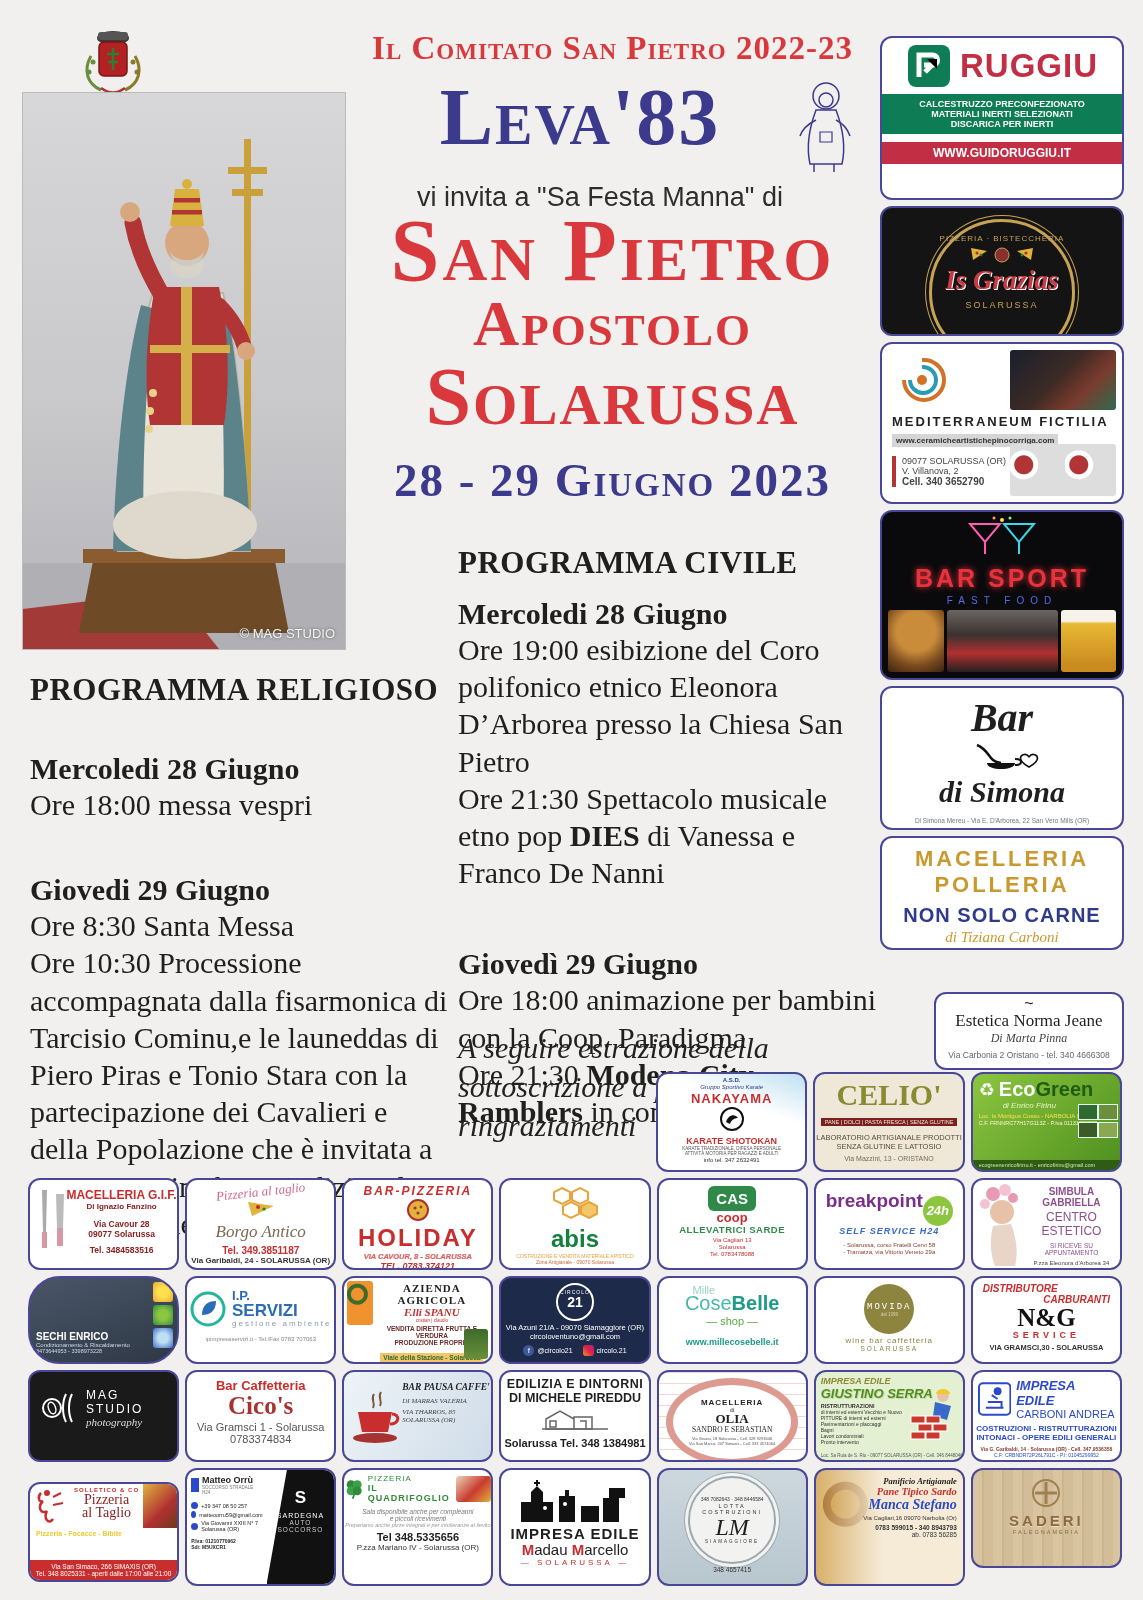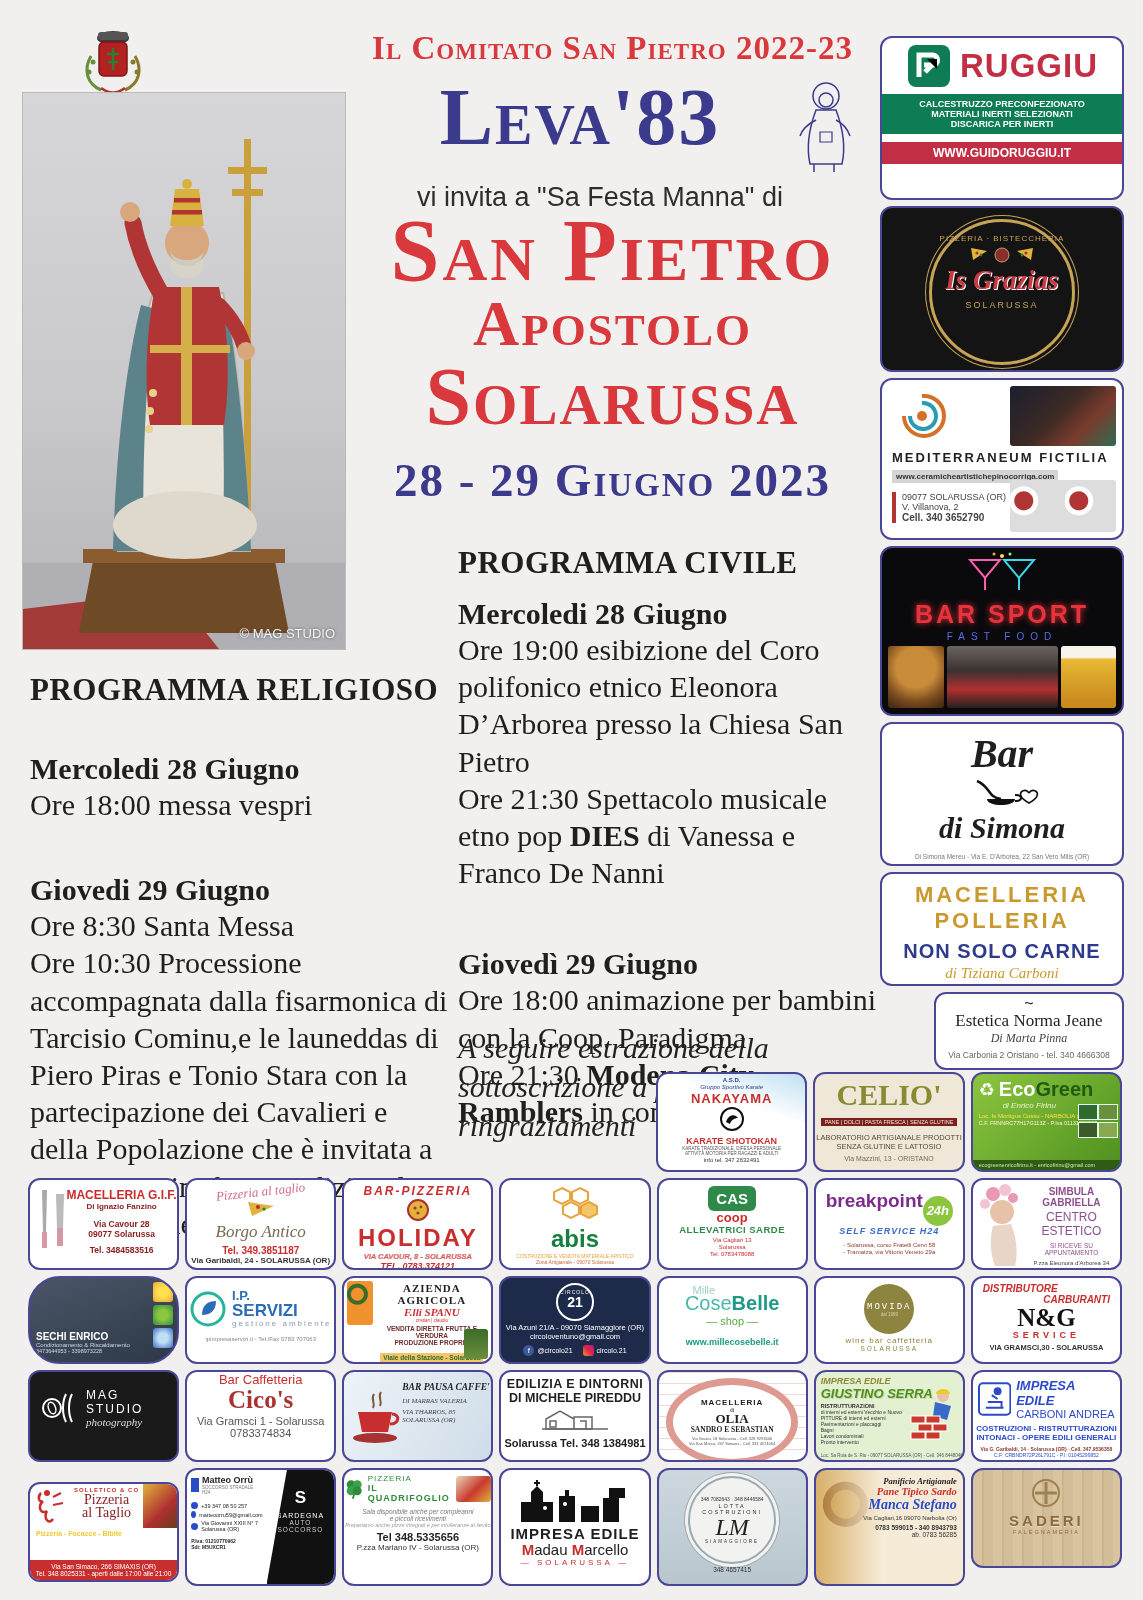--- a/index.html
+++ b/index.html
@@ -141,21 +141,21 @@
       </div>
       <div class="c" style="background:#0e7d55;color:#fff;font-weight:bold;padding:5px 0;">
         <div style="font-size:9px;">CALCESTRUZZO PRECONFEZIONATO</div>
         <div style="font-size:9px;">MATERIALI INERTI SELEZIONATI</div>
         <div style="font-size:9px;">DISCARICA PER INERTI</div>
       </div>
       <div style="height:8px;"></div>
       <div class="c" style="background:#c22e44;color:#fff;font-weight:bold;font-size:12px;padding:4px 0;">WWW.GUIDORUGGIU.IT</div>
     </div>
 
-    <div class="ad c" style="height:166px;background:#141414;">
+    <div class="ad c" style="height:130px;background:#141414;">
       <div style="width:140px;height:140px;margin:11px auto;border:3px solid #c7a356;border-radius:50%;position:relative;box-shadow:0 0 0 3px #141414,0 0 0 4px #c7a356;">
         <div style="font-size:8px;color:#c7a356;letter-spacing:1px;margin-top:12px;">PIZZERIA · BISTECCHERIA</div>
         <div style="display:flex;justify-content:center;gap:6px;margin-top:4px;">
           <svg width="18" height="14" viewBox="0 0 18 14">
               <polygon points="1,1 17,4 3,13" fill="#e0b33c"></polygon>
               <circle cx="7" cy="6" r="1.6" fill="#b03030"></circle>
               <circle cx="11" cy="8" r="1.4" fill="#2f7d32"></circle>
             </svg>
           <svg width="16" height="16" viewBox="0 0 16 16">
               <circle cx="8" cy="8" r="7" fill="#8a2f2f" stroke="#c7a356"></circle>
@@ -471,21 +471,21 @@
         </svg>
         <div style="text-align:left;">
           <div style="font-size:12px;letter-spacing:2px;">MAG</div>
           <div style="font-size:12px;letter-spacing:2px;">STUDIO</div>
           <div class="serif" style="font-size:11px;font-style:italic;color:#ddd;">photography</div>
         </div>
       </div>
     </div>
 
     <div class="ad c">
-      <div style="font-size:13px;color:#c92e2e;">Bar Caffetteria</div>
+      <div style="font-size:13px;color:#c92e2e;margin-top:6px;font-weight:bold;">Bar Caffetteria</div>
       <div class="serif" style="font-size:25px;font-weight:bold;color:#a83232;line-height:1;">Cico's</div>
       <div style="font-size:11px;color:#555;margin-top:3px;">Via Gramsci 1 - Solarussa</div>
       <div style="font-size:11px;color:#555;">0783374834</div>
     </div>
 
     <div class="ad" style="background:linear-gradient(120deg,#eef4f8,#cfdce8);">
       <svg class="abs" style="left:4px;top:18px;" width="54" height="56" viewBox="0 0 54 56">
         <path d="M26 4 C22 10 28 12 25 18 M33 2 C29 8 35 10 32 16" stroke="#7a5a3a" stroke-width="2" fill="none"></path>
         <path d="M10 22 L44 22 L40 42 L14 42 Z" fill="#c92e2e"></path>
         <path d="M44 24 C52 24 52 34 42 34" stroke="#c92e2e" stroke-width="3" fill="none"></path>
@@ -507,21 +507,21 @@
         <path d="M2 24 L68 24" stroke="#666" stroke-width="1.5"></path>
       </svg>
       <div style="font-size:11px;font-weight:bold;margin-top:2px;">Solarussa Tel. 348 1384981</div>
     </div>
 
     <div class="ad c" style="background:repeating-linear-gradient(0deg,#fff 0 10px,#f3d8d2 10px 11px),repeating-linear-gradient(90deg,#fff 0 10px,#f3d8d2 10px 11px);">
       <div style="width:118px;height:74px;margin:6px auto;border:7px solid #dc9a90;border-radius:50%;background:#fff;display:flex;flex-direction:column;justify-content:center;">
         <div style="font-size:8px;font-weight:bold;letter-spacing:1px;">MACELLERIA</div>
         <div class="serif" style="font-size:6px;">di</div>
         <div class="serif" style="font-size:13px;font-weight:bold;line-height:.9;">OLIA</div>
-        <div class="serif" style="font-size:7.5px;font-weight:bold;">SANDRO E SEBASTIAN</div>
+        <div class="serif" style="font-size:7.5px;font-weight:normal;">SANDRO E SEBASTIAN</div>
         <div style="font-size:4px;color:#555;margin-top:2px;">Via Grazia, 18 Solarussa - Cell. 328 9293646</div>
         <div style="font-size:4px;color:#555;">Via San Marco, 207 Simaxis - Cell. 333 4574064</div>
       </div>
     </div>
 
     <div class="ad" style="background:#e4f0d2;">
       <div style="padding:4px 5px 0;">
         <div style="font-size:9px;font-weight:bold;font-style:italic;color:#8a8a33;">IMPRESA EDILE</div>
         <div style="font-size:13px;font-weight:bold;font-style:italic;color:#4e8f1f;text-shadow:1px 1px 0 #c8d8a8;">GIUSTINO SERRA</div>
         <div style="font-size:5.5px;font-weight:bold;color:#333;margin-top:2px;">RISTRUTTURAZIONI</div>

